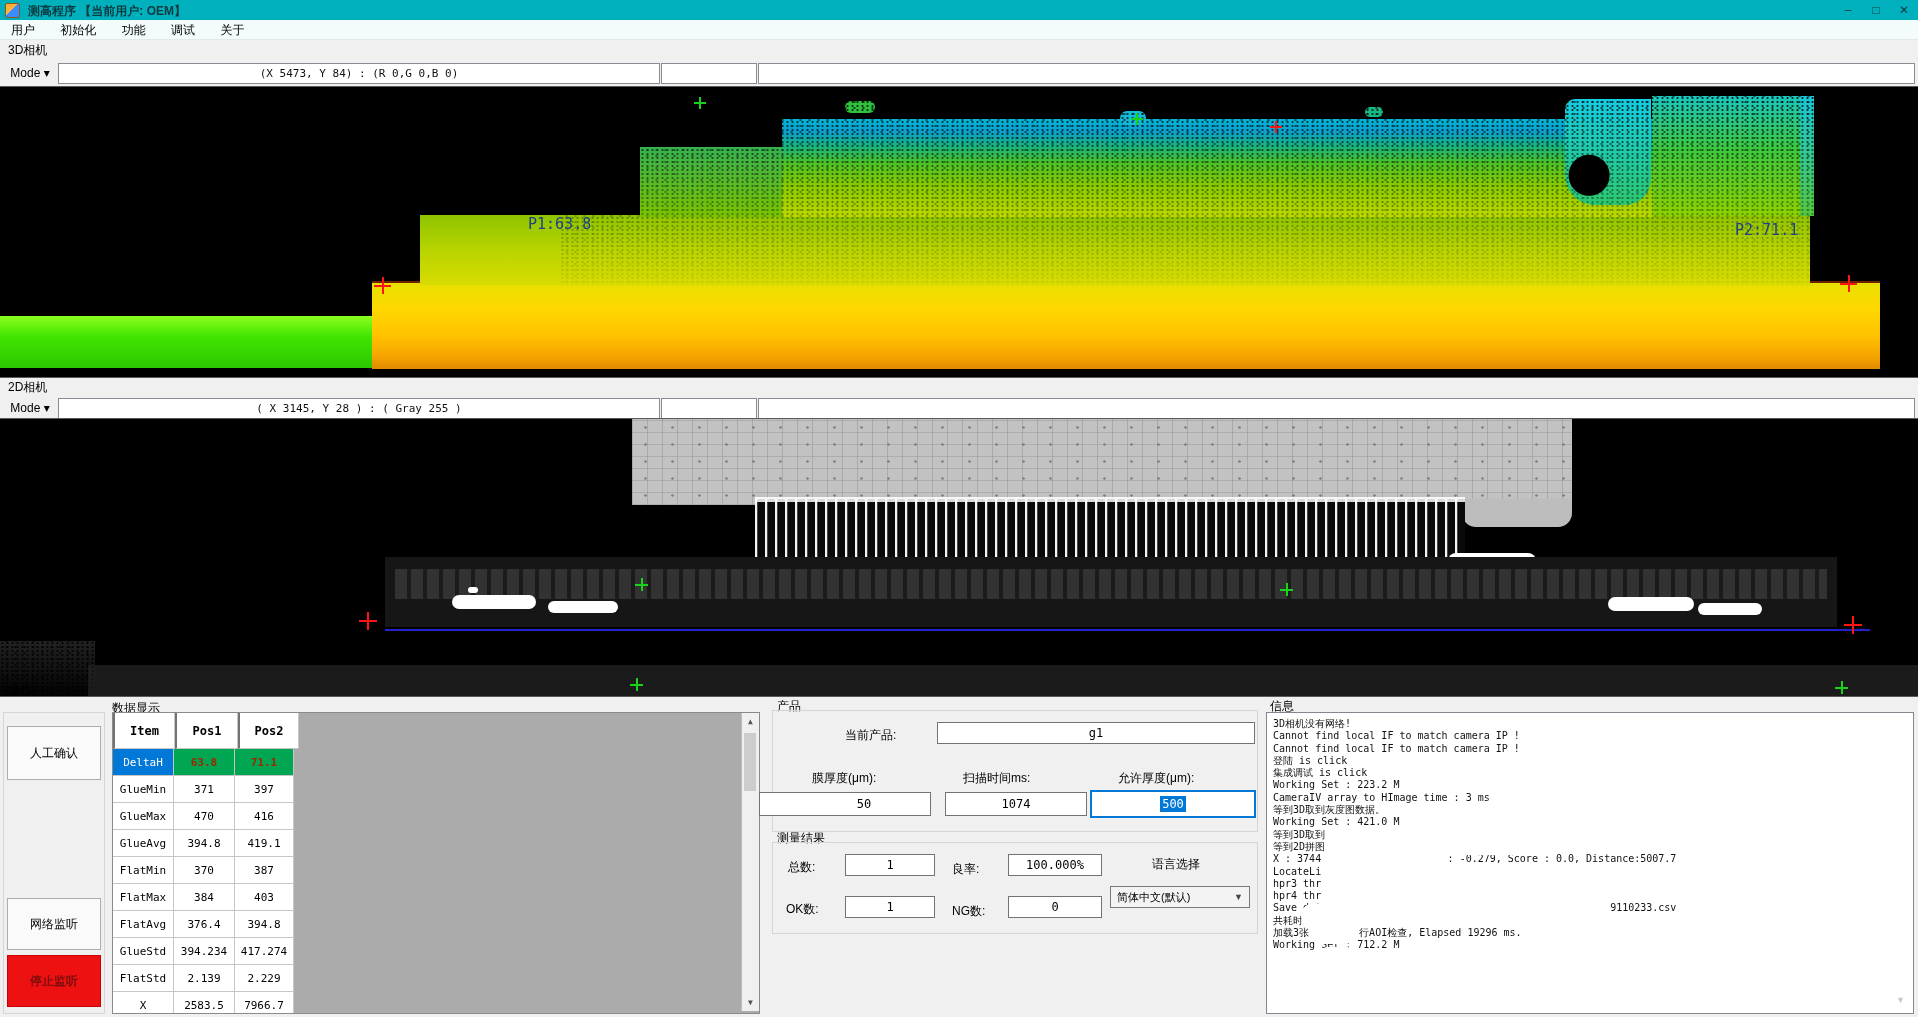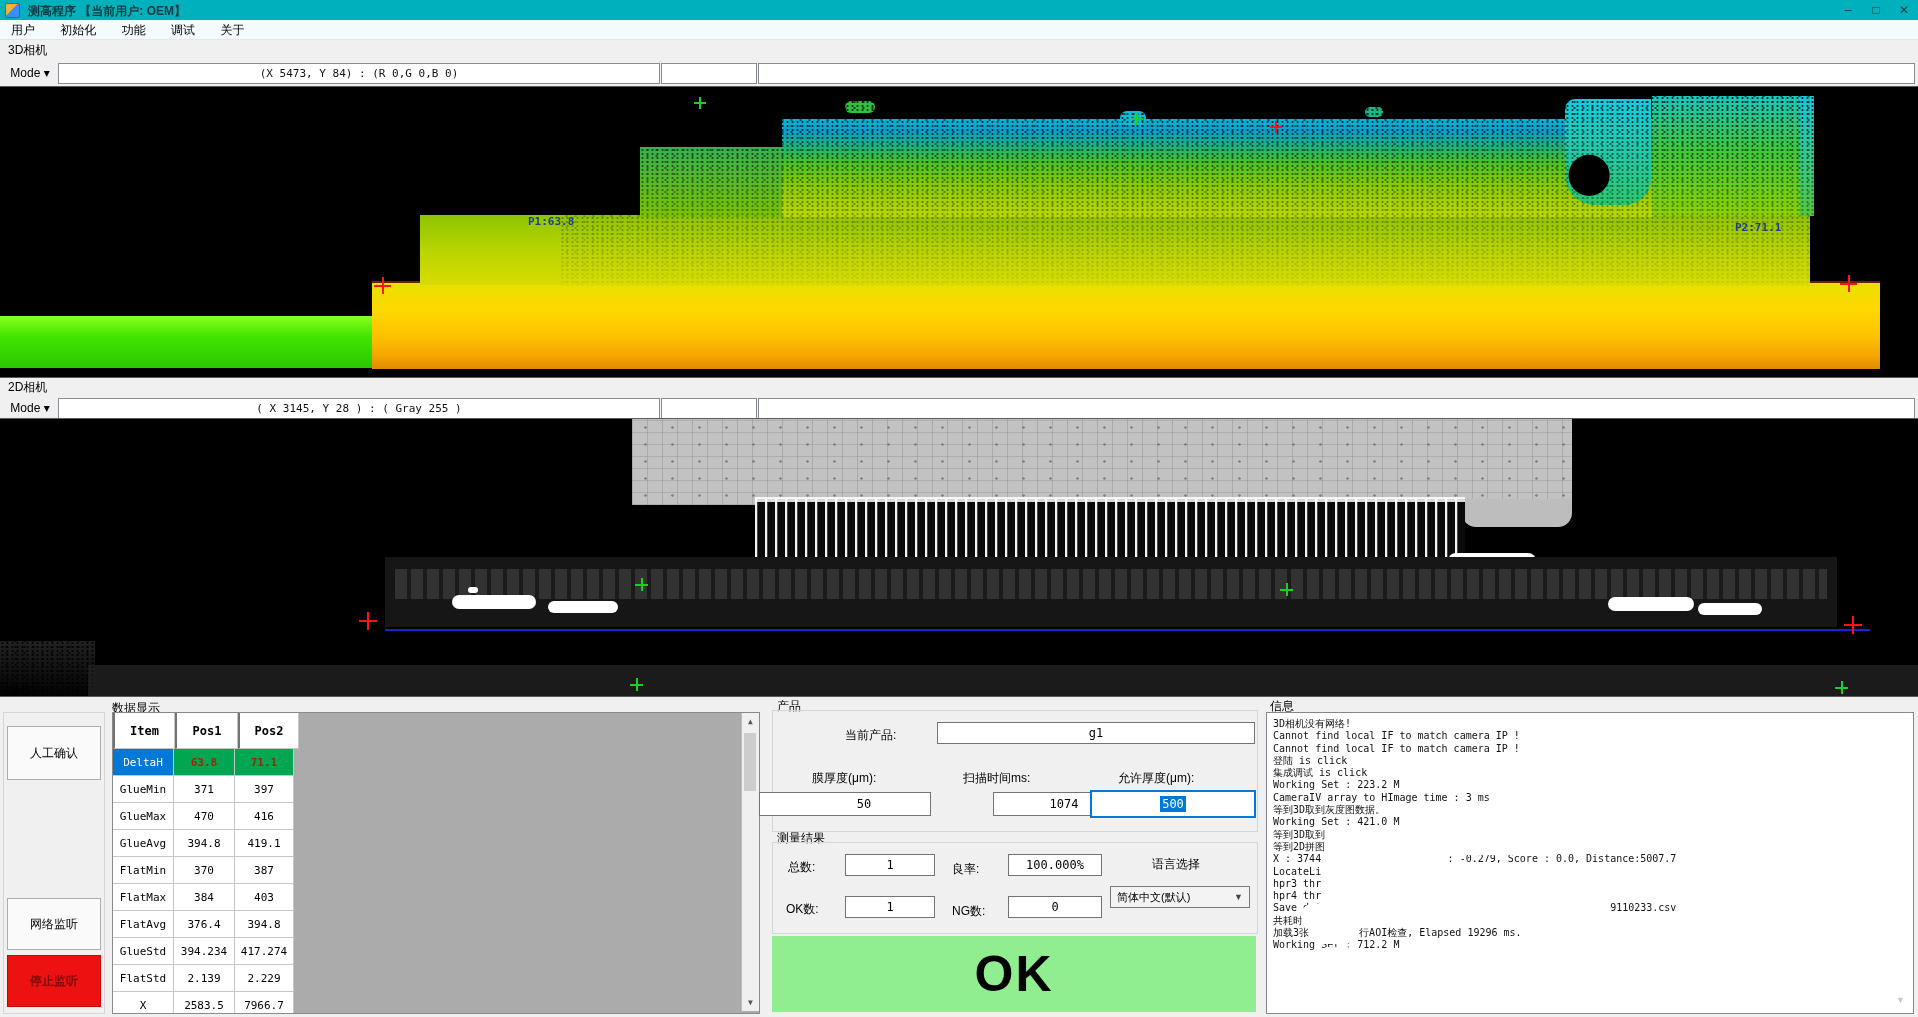--- a/index.html
+++ b/index.html
@@ -23,21 +23,21 @@
      font-family:"DejaVu Sans Mono",monospace;font-size:11px;text-align:center;line-height:19px;color:#111;}
   
   .view{left:0;width:1918px;background:#000;overflow:hidden;border-top:1px solid #5a5a5a;border-bottom:1px solid #5a5a5a;}
   .speckle{background-image:radial-gradient(rgba(0,0,0,.85) 1px,transparent 1.3px),
                             radial-gradient(rgba(0,0,0,.7) 1px,transparent 1.5px);
      background-size:5px 4px,9px 6px;background-position:0 0,2px 3px;
      -webkit-mask-image:linear-gradient(180deg,rgba(0,0,0,.95),rgba(0,0,0,.06));
      mask-image:linear-gradient(180deg,rgba(0,0,0,.95),rgba(0,0,0,.06));}
   .plus{background:linear-gradient(currentColor,currentColor) center/100% 2px no-repeat,
               linear-gradient(currentColor,currentColor) center/2px 100% no-repeat;}
-  .plabel{font-family:"DejaVu Sans Mono",monospace;font-weight:bold;font-size:11px;color:#1d3f8e;}
+  .plabel{font-family:"DejaVu Sans Mono",monospace;font-weight:normal;font-size:15px;color:#1d3f8e;}
   .pins{background-image:repeating-linear-gradient(90deg,#f4f4f4 0 2px,rgba(255,255,255,.25) 2px 3px,transparent 3px 10px);}
   .pcbtex{background-image:repeating-linear-gradient(90deg,rgba(110,110,110,.28) 0 1px,transparent 1px 15px),
       repeating-linear-gradient(0deg,rgba(100,100,100,.22) 0 1px,transparent 1px 12px),
       radial-gradient(rgba(80,80,80,.55) 1.5px,transparent 2px);background-size:auto,auto,27px 17px;}
   .basetex{background-image:repeating-linear-gradient(90deg,rgba(255,255,255,.12) 0 12px,rgba(255,255,255,.02) 12px 16px);}
   
   .grouplabel{color:#000;}
   .groupbox{border:1px solid #d5d5d5;background:transparent;}
   .btn{background:#fafafa;border:1px solid #adadad;text-align:center;color:#000;}
   .btn.red{background:var(--stop_red,#ee1111);border-color:#c00;color:#7c0d0d;font-weight:bold;}
@@ -233,40 +233,39 @@
   </div>
 
   <div class="abs grouplabel" style="left:777px;top:698px;">产品</div>
   <div class="abs groupbox" style="left:772px;top:710px;width:484px;height:120px;"></div>
   <div class="abs" style="left:845px;top:727px;">当前产品:</div>
   <div class="abs field" style="left:937px;top:722px;width:316px;height:20px;line-height:20px;">g1</div>
   <div class="abs" style="left:812px;top:770px;">膜厚度(μm):</div>
   <div class="abs" style="left:963px;top:770px;">扫描时间ms:</div>
   <div class="abs" style="left:1118px;top:770px;">允许厚度(μm):</div>
   <div class="abs field" style="left:759px;top:792px;width:132px;height:22px;line-height:22px;padding-left:38px;">50</div>
-  <div class="abs field" style="left:993px;top:792px;width:140px;height:22px;line-height:22px;">1074</div>
+  <div class="abs field" style="left:945px;top:792px;width:140px;height:22px;line-height:22px;">1074</div>
   <div class="abs field" style="left:1090px;top:790px;width:162px;height:24px;line-height:24px;border:2px solid #0078d7;"><span style="background:var(--highlight_blue,#0078d7);color:#fff;padding:1px 2px;">500</span></div>
 
   <div class="abs grouplabel" style="left:777px;top:830px;">测量结果</div>
   <div class="abs groupbox" style="left:772px;top:842px;width:484px;height:90px;"></div>
   <div class="abs" style="left:788px;top:859px;">总数:</div>
   <div class="abs field" style="left:845px;top:854px;width:88px;height:20px;line-height:20px;">1</div>
   <div class="abs" style="left:952px;top:861px;">良率:</div>
   <div class="abs field" style="left:1008px;top:854px;width:92px;height:20px;line-height:20px;">100.000%</div>
   <div class="abs" style="left:786px;top:901px;">OK数:</div>
   <div class="abs field" style="left:845px;top:896px;width:88px;height:20px;line-height:20px;">1</div>
   <div class="abs" style="left:952px;top:903px;">NG数:</div>
   <div class="abs field" style="left:1008px;top:896px;width:92px;height:20px;line-height:20px;">0</div>
   <div class="abs" style="left:1152px;top:856px;text-align:center;">语言选择</div>
   <div class="abs combo" style="left:1110px;top:886px;width:132px;height:20px;">
     <span style="font-size:11px;">简体中文(默认)</span>
     <span class="chev">▼</span>
   </div>
 
-  <div class="abs okbox" style="left:772px;top:936px;width:484px;height:76px;">OK</div>
 
   <div class="abs grouplabel" style="left:1270px;top:698px;">信息</div>
   <div class="abs infolist" style="left:1266px;top:712px;width:646px;height:300px;">
     <div class="loglines" id="log-lines"><div>3D相机没有网络!</div><div>Cannot find local IF to match camera IP !</div><div>Cannot find local IF to match camera IP !</div><div>登陆 is click</div><div>集成调试 is click</div><div>Working Set : 223.2 M</div><div>CameraIV array to HImage time : 3 ms</div><div>等到3D取到灰度图数据。</div><div>Working Set : 421.0 M</div><div>等到3D取到</div><div>等到2D拼图</div><div>X : 3744        /58    Angle : -0.279, Score : 0.0, Distance:5007.7</div><div>LocateLi      it :   0</div><div>hpr3 thr</div><div>hpr4 thr</div><div>Save dat                                                9110233.csv</div><div>共耗时</div><div>加载3张  相机   行AOI检查, Elapsed 19296 ms.</div><div>Working Set : 712.2 M</div></div>
 
     <div class="abs blob" style="left:74px;top:116px;width:110px;height:92px;border-radius:45px;"></div>
     <div class="abs blob" style="left:114px;top:120px;width:176px;height:22px;border-radius:11px;"></div>
     <div class="abs blob" style="left:34px;top:191px;width:310px;height:22px;border-radius:11px;"></div>
     <div class="abs blob" style="left:279px;top:210px;width:180px;height:20px;border-radius:10px;"></div>
     <div class="abs blob" style="left:44px;top:213px;width:44px;height:18px;border-radius:9px;"></div>

